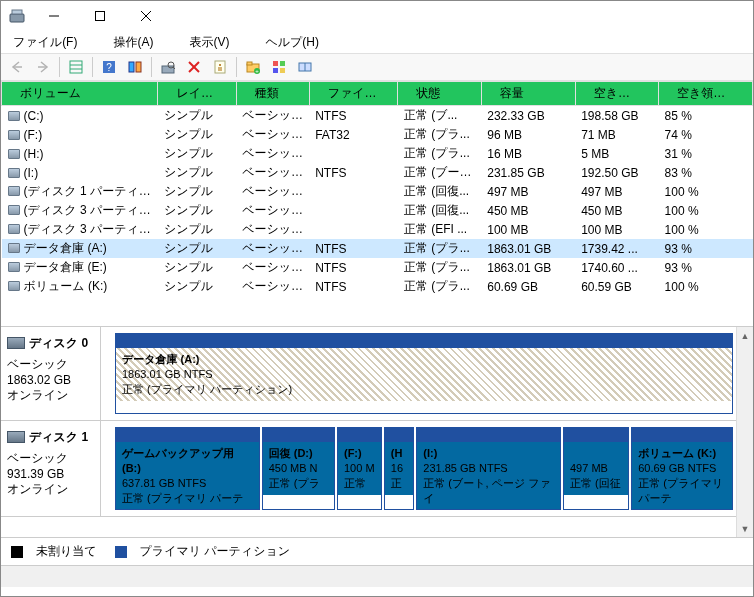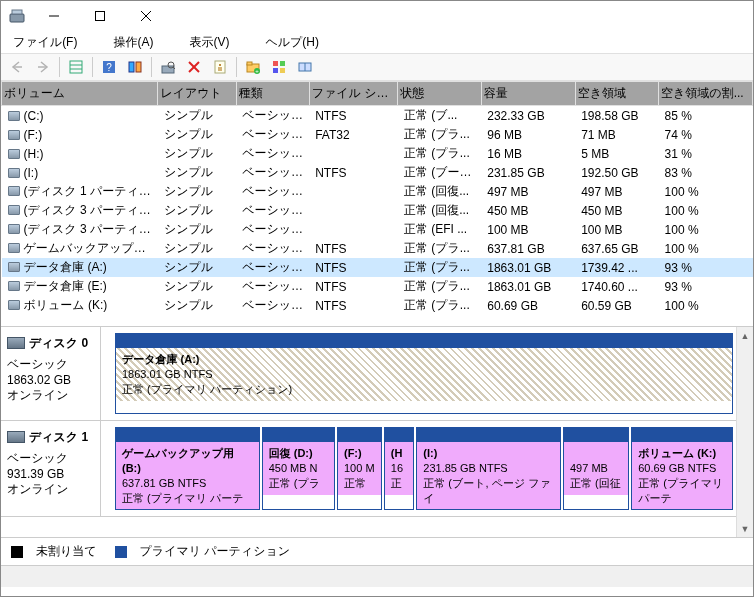--- a/index.html
+++ b/index.html
@@ -9,33 +9,33 @@
 .titlebar .title { flex: 1; font-size: 12px; }
 .tbtn { width: 46px; height: 30px; display: flex; align-items: center; justify-content: center; }
 .menubar { height: 22px; display: flex; align-items: center; padding: 0 4px; gap: 20px; }
 .menubar .mi { padding: 2px 8px; cursor: default; }
 .toolbar { height: 28px; border-top: 1px solid #e0e0e0; border-bottom: 1px solid #e0e0e0; display: flex; align-items: center; padding: 0 4px; gap: 2px; background: #f8f8f8; }
 .tb { width: 24px; height: 24px; display: flex; align-items: center; justify-content: center; border: 1px solid transparent; }
 .tb.disabled { opacity: .35; }
 .sep { width: 1px; height: 20px; background: #ccc; margin: 0 2px; }
 .listpane { height: 246px; overflow: auto; border-bottom: 1px solid #ccc; }
 table { border-collapse: collapse; width: 100%; table-layout: fixed; }
-th { background: #a3a3a3; border: 1px solid #e0e0e0; font-weight: normal; text-align: left; padding: 3px 2px; font-size: 12px; white-space: nowrap; overflow: hidden; text-overflow: ellipsis; }
+th { background: #22c55e; border: 1px solid #e0e0e0; font-weight: normal; text-align: left; padding: 3px 18px; font-size: 12px; white-space: nowrap; overflow: hidden; text-overflow: ellipsis; }
 td { padding: 1px 6px; font-size: 12px; white-space: nowrap; overflow: hidden; text-overflow: ellipsis; }
 tr.sel td { background: #cde8ff; }
 .vol-ico { display: inline-block; width: 12px; height: 10px; background: linear-gradient(#bcd, #89a); border: 1px solid #678; border-radius: 1px; margin-right: 4px; vertical-align: -1px; }
 .diskpane { height: 210px; overflow: auto; }
 .diskrow { display: flex; border-bottom: 1px solid #ccc; min-height: 94px; gap: 8px; }
 .diskhdr { width: 100px; padding: 8px 6px; border-right: 1px solid #ccc; font-size: 12px; }
 .diskhdr .dlabel { font-weight: bold; margin-bottom: 4px; }
 .disk-ico { display: inline-block; width: 18px; height: 12px; background: linear-gradient(#9ab, #678); border: 1px solid #456; margin-right: 4px; vertical-align: -2px; }
 .partwrap { flex: 1; padding: 6px; display: flex; gap: 2px; position: relative; }
 .part { border: 1px solid #2050a0; display: flex; flex-direction: column; overflow: hidden; min-width: 0; }
 .partbar { height: 14px; background: #2050a0; flex-shrink: 0; }
-.partbody { padding: 4px 6px; font-size: 11px; line-height: 1.35; overflow: hidden; background: #f0abfc; }
+.partbody { padding: 4px 6px; font-size: 11px; line-height: 1.35; overflow: hidden; background: #0369a1; }
 .partbody.hatch { background: repeating-linear-gradient(45deg, #fff, #fff 3px, #d3cbb8 3px, #d3cbb8 5px); }
 .partbody b { font-weight: bold; }
 .scrollstub { position: absolute; right: 0; top: 0; bottom: 0; width: 17px; background: #f0f0f0; border-left: 1px solid #ddd; }
 .scrollstub .arr { height: 17px; display: flex; align-items: center; justify-content: center; color: #666; font-size: 9px; }
 .legend { height: 28px; border-top: 1px solid #ccc; display: flex; align-items: center; padding: 0 10px; gap: 18px; font-size: 12px; }
 .lg { display: flex; align-items: center; gap: 13px; }
 .sw { width: 12px; height: 12px; }
 .sw.un { background: #000; }
 .sw.pr { background: #2050a0; }
 .statusbar { height: 22px; border-top: 1px solid #ccc; background: #f0f0f0; }
@@ -245,30 +245,20 @@
         <tr>
           <td><span class="vol-ico"></span>(ディスク 3 パーティシ...</td>
           <td>シンプル</td>
           <td>ベーシック</td>
           <td></td>
           <td>正常 (EFI ...</td>
           <td>100 MB</td>
           <td>100 MB</td>
           <td>100 %</td>
         </tr>
-        <tr>
-          <td><span class="vol-ico"></span>ゲームバックアップ用 ...</td>
-          <td>シンプル</td>
-          <td>ベーシック</td>
-          <td>NTFS</td>
-          <td>正常 (プラ...</td>
-          <td>637.81 GB</td>
-          <td>637.65 GB</td>
-          <td>100 %</td>
-        </tr>
         <tr class="sel">
           <td><span class="vol-ico"></span>データ倉庫 (A:)</td>
           <td>シンプル</td>
           <td>ベーシック</td>
           <td>NTFS</td>
           <td>正常 (プラ...</td>
           <td>1863.01 GB</td>
           <td>1739.42 ...</td>
           <td>93 %</td>
         </tr>

